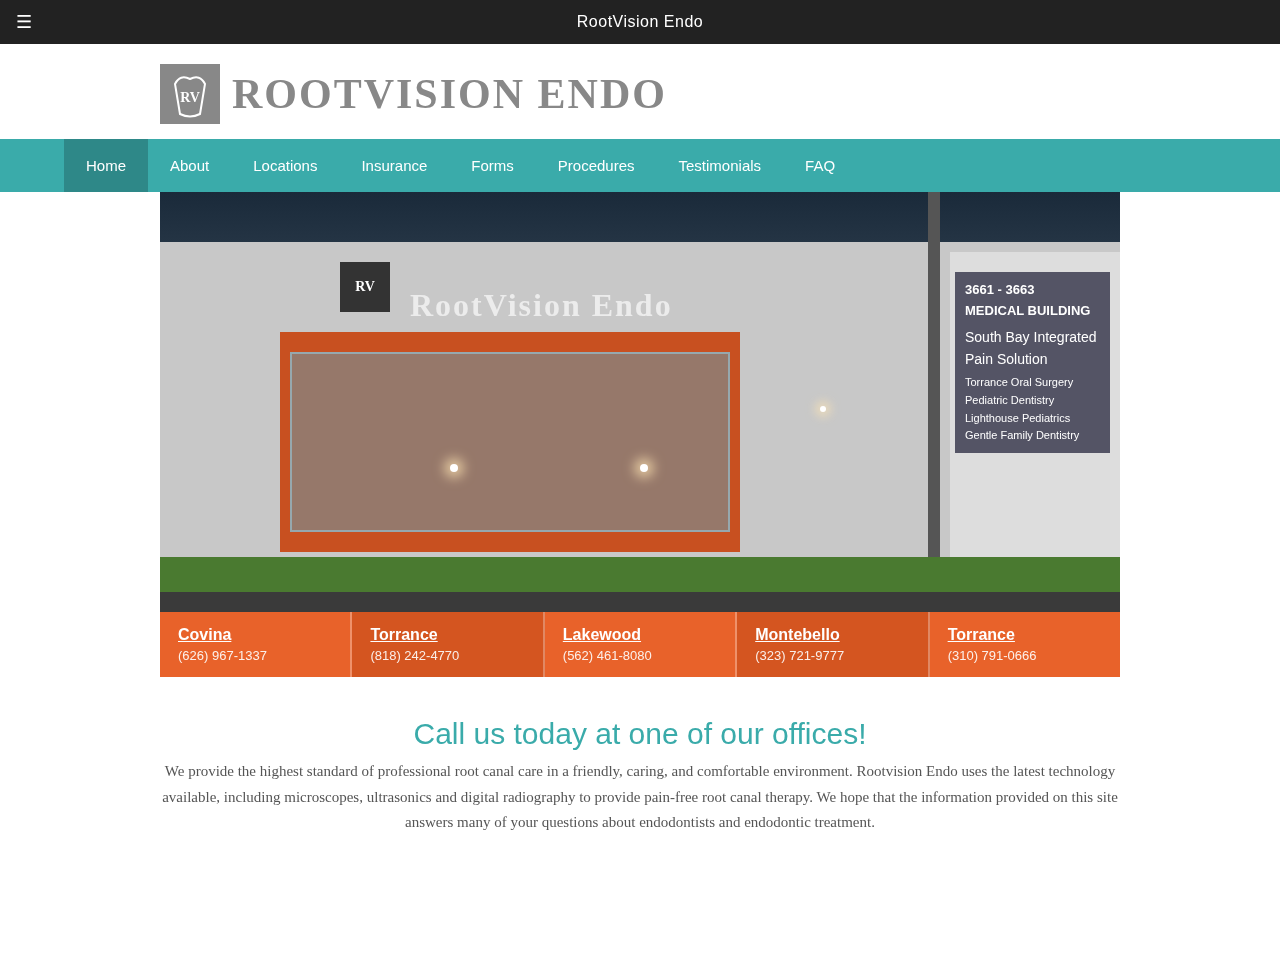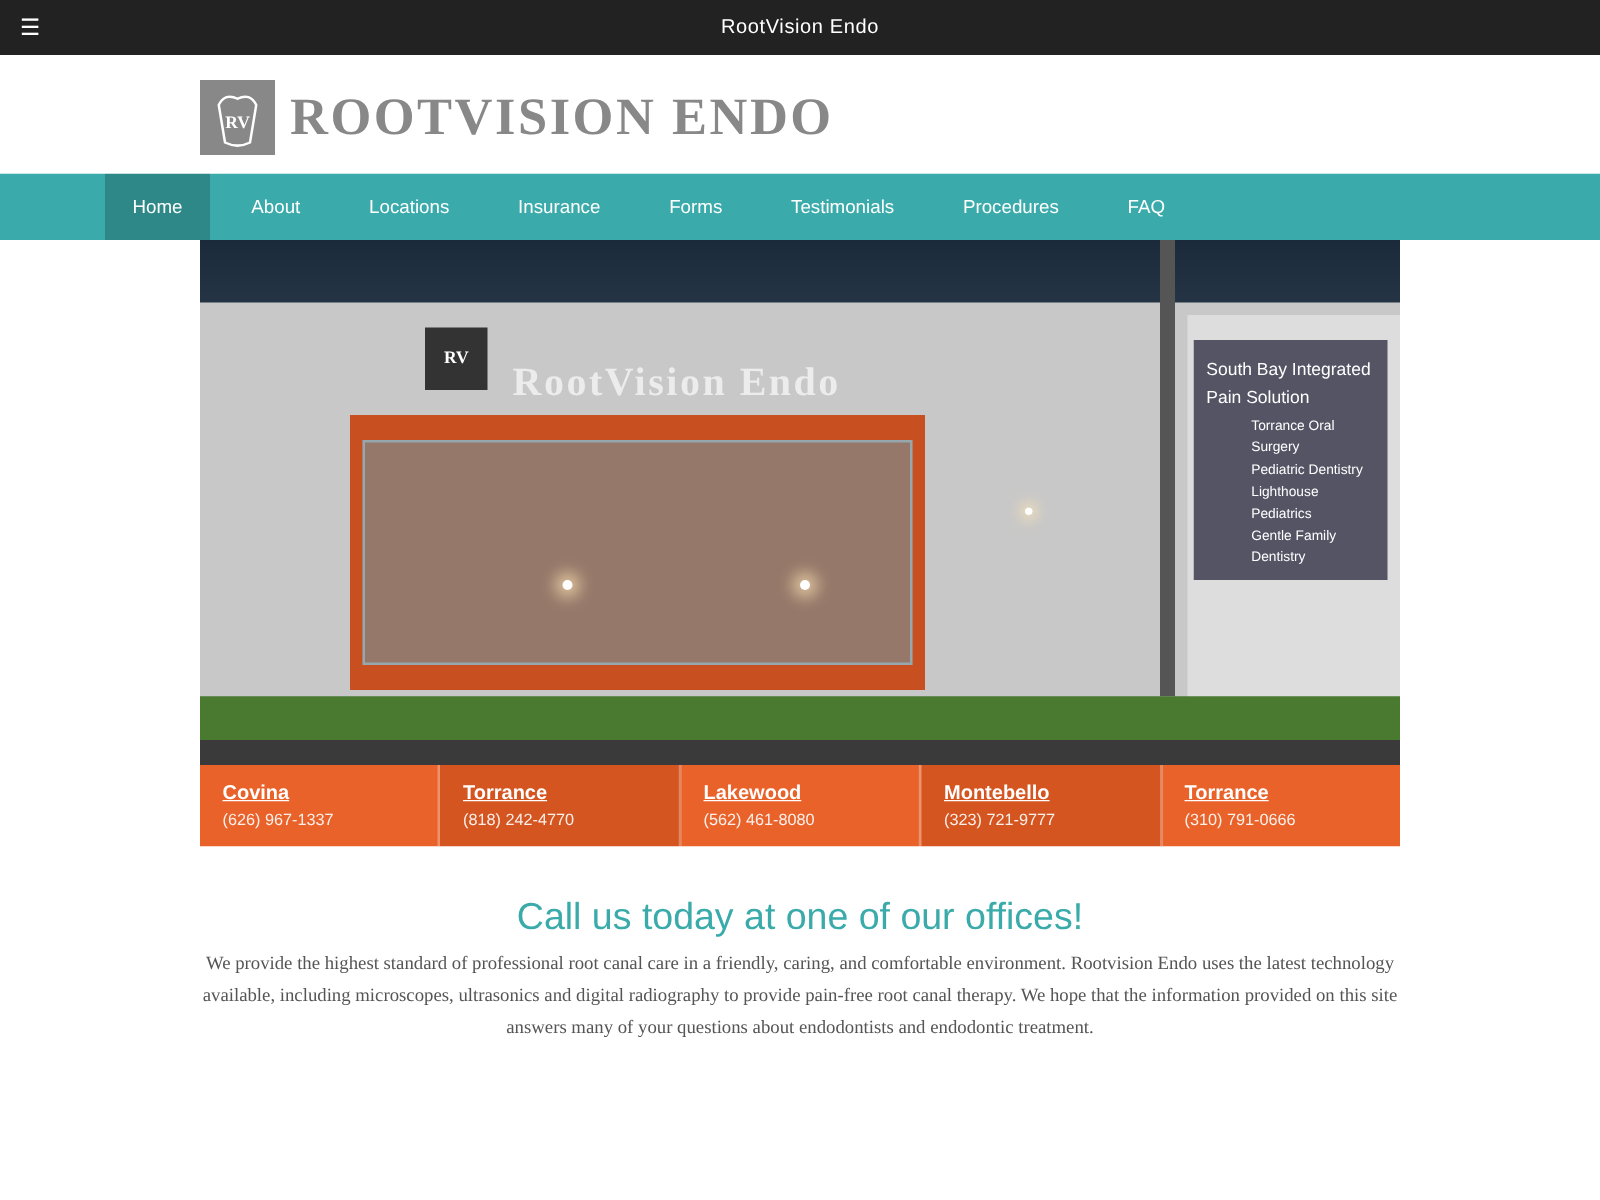--- a/index.html
+++ b/index.html
@@ -48,22 +48,21 @@
       letter-spacing: 2px;
       text-transform: uppercase;
       font-family: Georgia, serif;
     }
 
     
     #navbar {
       background: #3aabaa;
       display: flex;
       align-items: stretch;
-      padding: 0 84px;
-      gap: 11px;
+      padding: 0 64px;
     }
     .nav-item {
       color: #fff;
       font-size: 15px;
       padding: 18px 22px;
       cursor: pointer;
       text-decoration: none;
       white-space: nowrap;
     }
     .nav-item.active { background: rgba(0,0,0,0.2); }
@@ -224,36 +223,37 @@
     <div id="logo-text">RootVision Endo</div>
   </div>
 </div>
 
 <nav id="navbar">
 <a class="nav-item active" href="#">Home</a>
     <a class="nav-item" href="#">About</a>
     <a class="nav-item" href="#">Locations</a>
     <a class="nav-item" href="#">Insurance</a>
     <a class="nav-item" href="#">Forms</a>
+    <a class="nav-item" href="#">Procedures</a>
     <a class="nav-item" href="#">Testimonials</a>
-    <a class="nav-item" href="#">Procedures</a>
     <a class="nav-item" href="#">FAQ</a>
   </nav>
 
 <div id="hero-wrapper">
   <div id="hero-img">
     <div class="building-facade">
       <div class="bldg-sky"></div>
       <div class="bldg-main"></div>
       <div class="bldg-accent"></div>
       <div class="bldg-window"></div>
       <div class="bldg-right-panel"></div>
       <div class="bldg-right-sign">
+        <div style="font-size:13px;font-weight:bold;margin-bottom:4px;">3661 - 3663<br>MEDICAL BUILDING</div>
         <div style="margin-top:4px;font-size:14px;">South Bay Integrated<br>Pain Solution</div>
-        <div style="margin-top:4px;font-size:11px;margin-left:36px;">Torrance Oral Surgery<br>Pediatric Dentistry<br>Lighthouse Pediatrics<br>Gentle Family Dentistry</div>
+        <div style="margin-top:4px;font-size:11px;">Torrance Oral Surgery<br>Pediatric Dentistry<br>Lighthouse Pediatrics<br>Gentle Family Dentistry</div>
       </div>
       <div class="bldg-pole"></div>
       <div class="bldg-sign" style="color:rgba(255,255,255,0.65);font-size:32px;top:95px;left:250px;font-family:Georgia,serif;">RootVision Endo</div>
 
       <div style="position:absolute;top:70px;left:180px;width:50px;height:50px;background:#333;display:flex;align-items:center;justify-content:center;color:white;font-size:14px;font-weight:bold;font-family:Georgia,serif;">RV</div>
       <div class="bldg-grass"></div>
       <div class="bldg-road"></div>
 
       <div style="position:absolute;bottom:140px;left:290px;width:8px;height:8px;background:#fff;border-radius:50%;box-shadow:0 0 12px 6px rgba(255,230,180,0.7);"></div>
       <div style="position:absolute;bottom:140px;left:480px;width:8px;height:8px;background:#fff;border-radius:50%;box-shadow:0 0 12px 6px rgba(255,230,180,0.7);"></div>

